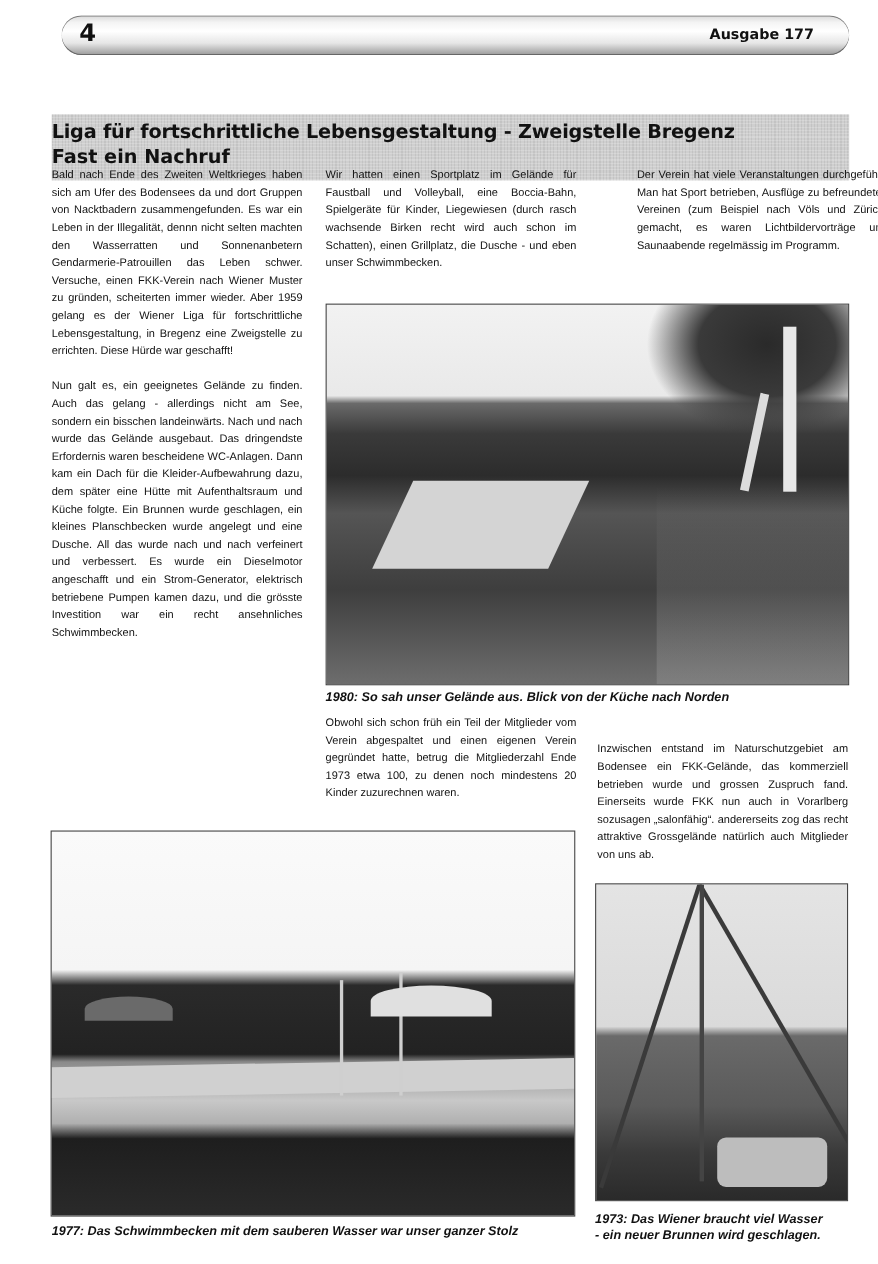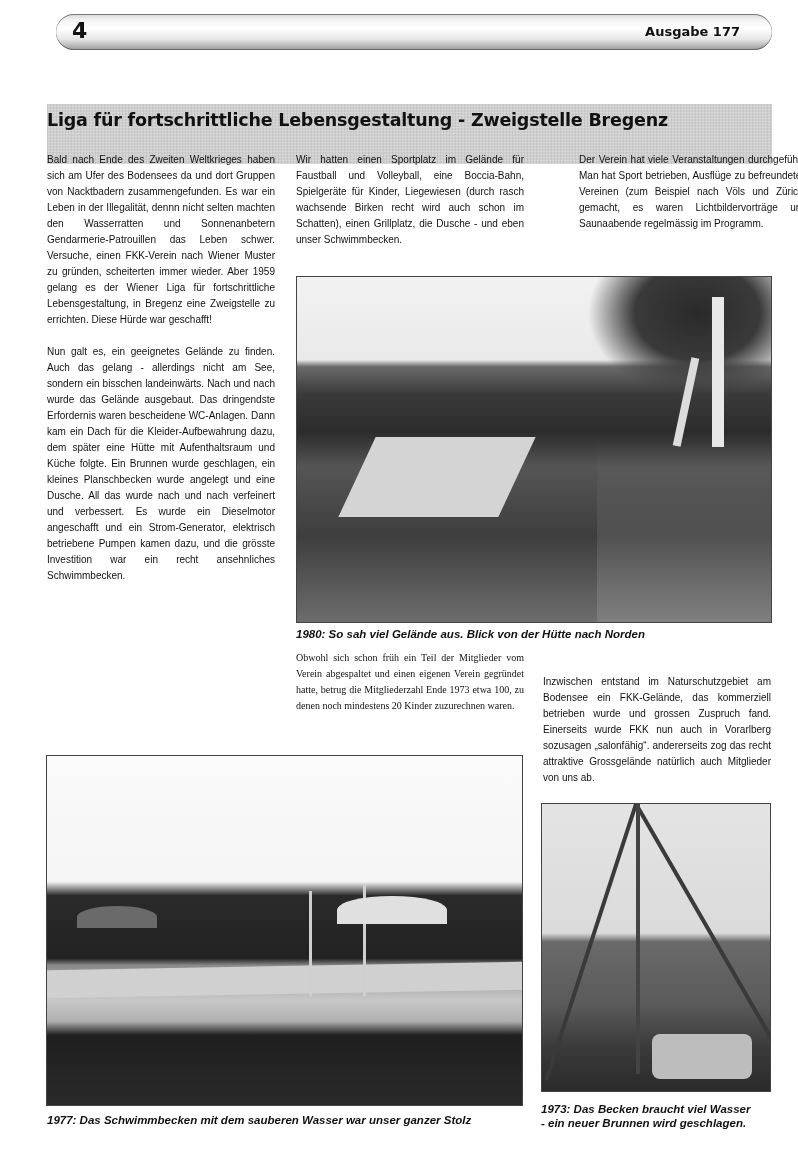--- a/index.html
+++ b/index.html
@@ -40,20 +40,21 @@
 </head>
 <body>
 
 <div class="masthead">
   <span class="page-no">4</span>
   <span class="issue">Ausgabe 177</span>
 </div>
 
 <div class="headline-box">
   <div class="h1">Liga für fortschrittliche Lebensgestaltung - Zweigstelle Bregenz</div>
+  <div class="h2">Fast ein Nachruf</div>
 </div>
 
 <div class="col" style="left:47px; top:152px; width:228px;">
   <p>Bald nach Ende des Zweiten Weltkrieges haben sich am Ufer des Bodensees da und dort Gruppen von Nacktbadern zusammengefunden. Es war ein Leben in der Illegalität, dennn nicht selten machten den Wasserratten und Sonnenanbetern Gendarmerie-Patrouillen das Leben schwer. Versuche, einen FKK-Verein nach Wiener Muster zu gründen, scheiterten immer wieder. Aber 1959 gelang es der Wiener Liga für fortschrittliche Lebensgestaltung, in Bregenz eine Zweigstelle zu errichten. Diese Hürde war geschafft!</p>
   <p>Nun galt es, ein geeignetes Gelände zu finden. Auch das gelang - allerdings nicht am See, sondern ein bisschen landeinwärts. Nach und nach wurde das Gelände ausgebaut. Das dringendste Erfordernis waren bescheidene WC-Anlagen. Dann kam ein Dach für die Kleider-Aufbewahrung dazu, dem später eine Hütte mit Aufenthaltsraum und Küche folgte. Ein Brunnen wurde geschlagen, ein kleines Planschbecken wurde angelegt und eine Dusche. All das wurde nach und nach verfeinert und verbessert. Es wurde ein Dieselmotor angeschafft und ein Strom-Generator, elektrisch betriebene Pumpen kamen dazu, und die grösste Investition war ein recht ansehnliches Schwimmbecken.</p>
 </div>
 
 <div class="col" style="left:296px; top:152px; width:228px;">
   <p>Wir hatten einen Sportplatz im Gelände für Faustball und Volleyball, eine Boccia-Bahn, Spielgeräte für Kinder, Liegewiesen (durch rasch wachsende Birken recht wird auch schon im Schatten), einen Grillplatz, die Dusche - und eben unser Schwimmbecken.</p>
 </div>
@@ -62,23 +63,23 @@
   <p>Der Verein hat viele Veranstaltungen durchgeführt. Man hat Sport betrieben, Ausflüge zu befreundeten Vereinen (zum Beispiel nach Völs und Zürich) gemacht, es waren Lichtbildervorträge und Saunaabende regelmässig im Programm.</p>
 </div>
 
 <div class="photo ph1" style="left:296px; top:276px; width:474px; height:345px;">
   <div class="shape" style="left:290px; top:0; width:184px; height:120px; background: radial-gradient(ellipse at 60% 30%, #2a2a2a 0%, #3a3a3a 40%, transparent 70%);"></div>
   <div class="shape" style="left:415px; top:20px; width:12px; height:150px; background:#e8e8e8;"></div>
   <div class="shape" style="left:385px; top:80px; width:8px; height:90px; background:#dcdcdc; transform:rotate(12deg);"></div>
   <div class="shape" style="left:60px; top:160px; width:160px; height:80px; background:#d4d4d4; transform:skewX(-25deg);"></div>
   <div class="shape" style="left:300px; top:165px; width:174px; height:180px; background:linear-gradient(to bottom, transparent, rgba(160,160,160,0.35));"></div>
 </div>
-<div class="caption" style="left:296px; top:627px; width:474px;">1980: So sah viel Gelände aus. Blick von der Hütte nach Norden</div>
+<div class="caption" style="left:296px; top:627px; width:474px;">1980: So sah unser Gelände aus. Blick von der Küche nach Norden</div>
 
-<div class="col" style="left:296px; top:650px; width:228px;font-family:Liberation Serif, serif;">
+<div class="col" style="left:296px; top:650px; width:228px;">
   <p>Obwohl sich schon früh ein Teil der Mitglieder vom Verein abgespaltet und einen eigenen Verein gegründet hatte, betrug die Mitgliederzahl Ende 1973 etwa 100, zu denen noch mindestens 20 Kinder zuzurechnen waren.</p>
 </div>
 
 <div class="col" style="left:543px; top:674px; width:228px;">
   <p>Inzwischen entstand im Naturschutzgebiet am Bodensee ein FKK-Gelände, das kommerziell betrieben wurde und grossen Zuspruch fand. Einerseits wurde FKK nun auch in Vorarlberg sozusagen „salonfähig“. andererseits zog das recht attraktive Grossgelände natürlich auch Mitglieder von uns ab.</p>
 </div>
 
 <div class="photo ph2" style="left:46px; top:755px; width:475px; height:349px;">
   <div class="shape" style="left:0; top:210px; width:475px; height:28px; background:#d0d0d0; transform:skewY(-1deg);"></div>
   <div class="shape" style="left:262px; top:135px; width:3px; height:105px; background:#cfcfcf;"></div>
@@ -88,15 +89,15 @@
 </div>
 <div class="caption" style="left:47px; top:1113px; width:475px;">1977: Das Schwimmbecken mit dem sauberen Wasser war unser ganzer Stolz</div>
 
 <div class="photo ph3" style="left:541px; top:803px; width:228px; height:287px;">
   <div class="shape" style="left:92px; top:0; width:4px; height:290px; background:#3a3a3a; transform-origin:top; transform:rotate(18deg);"></div>
   <div class="shape" style="left:92px; top:0; width:4px; height:290px; background:#3a3a3a; transform-origin:top; transform:rotate(-30deg);"></div>
   <div class="shape" style="left:94px; top:0; width:4px; height:270px; background:#444;"></div>
   <div class="shape" style="left:110px; top:230px; width:100px; height:45px; background:#bdbdbd; border-radius:8px;"></div>
 </div>
 <div class="caption" style="left:541px; top:1102px; width:240px;">
-  <div>1973: Das Becken braucht viel Wasser</div>
+  <div>1973: Das Wiener braucht viel Wasser</div>
   <div>- ein neuer Brunnen wird geschlagen.</div>
 </div>
 
 </body></html>

